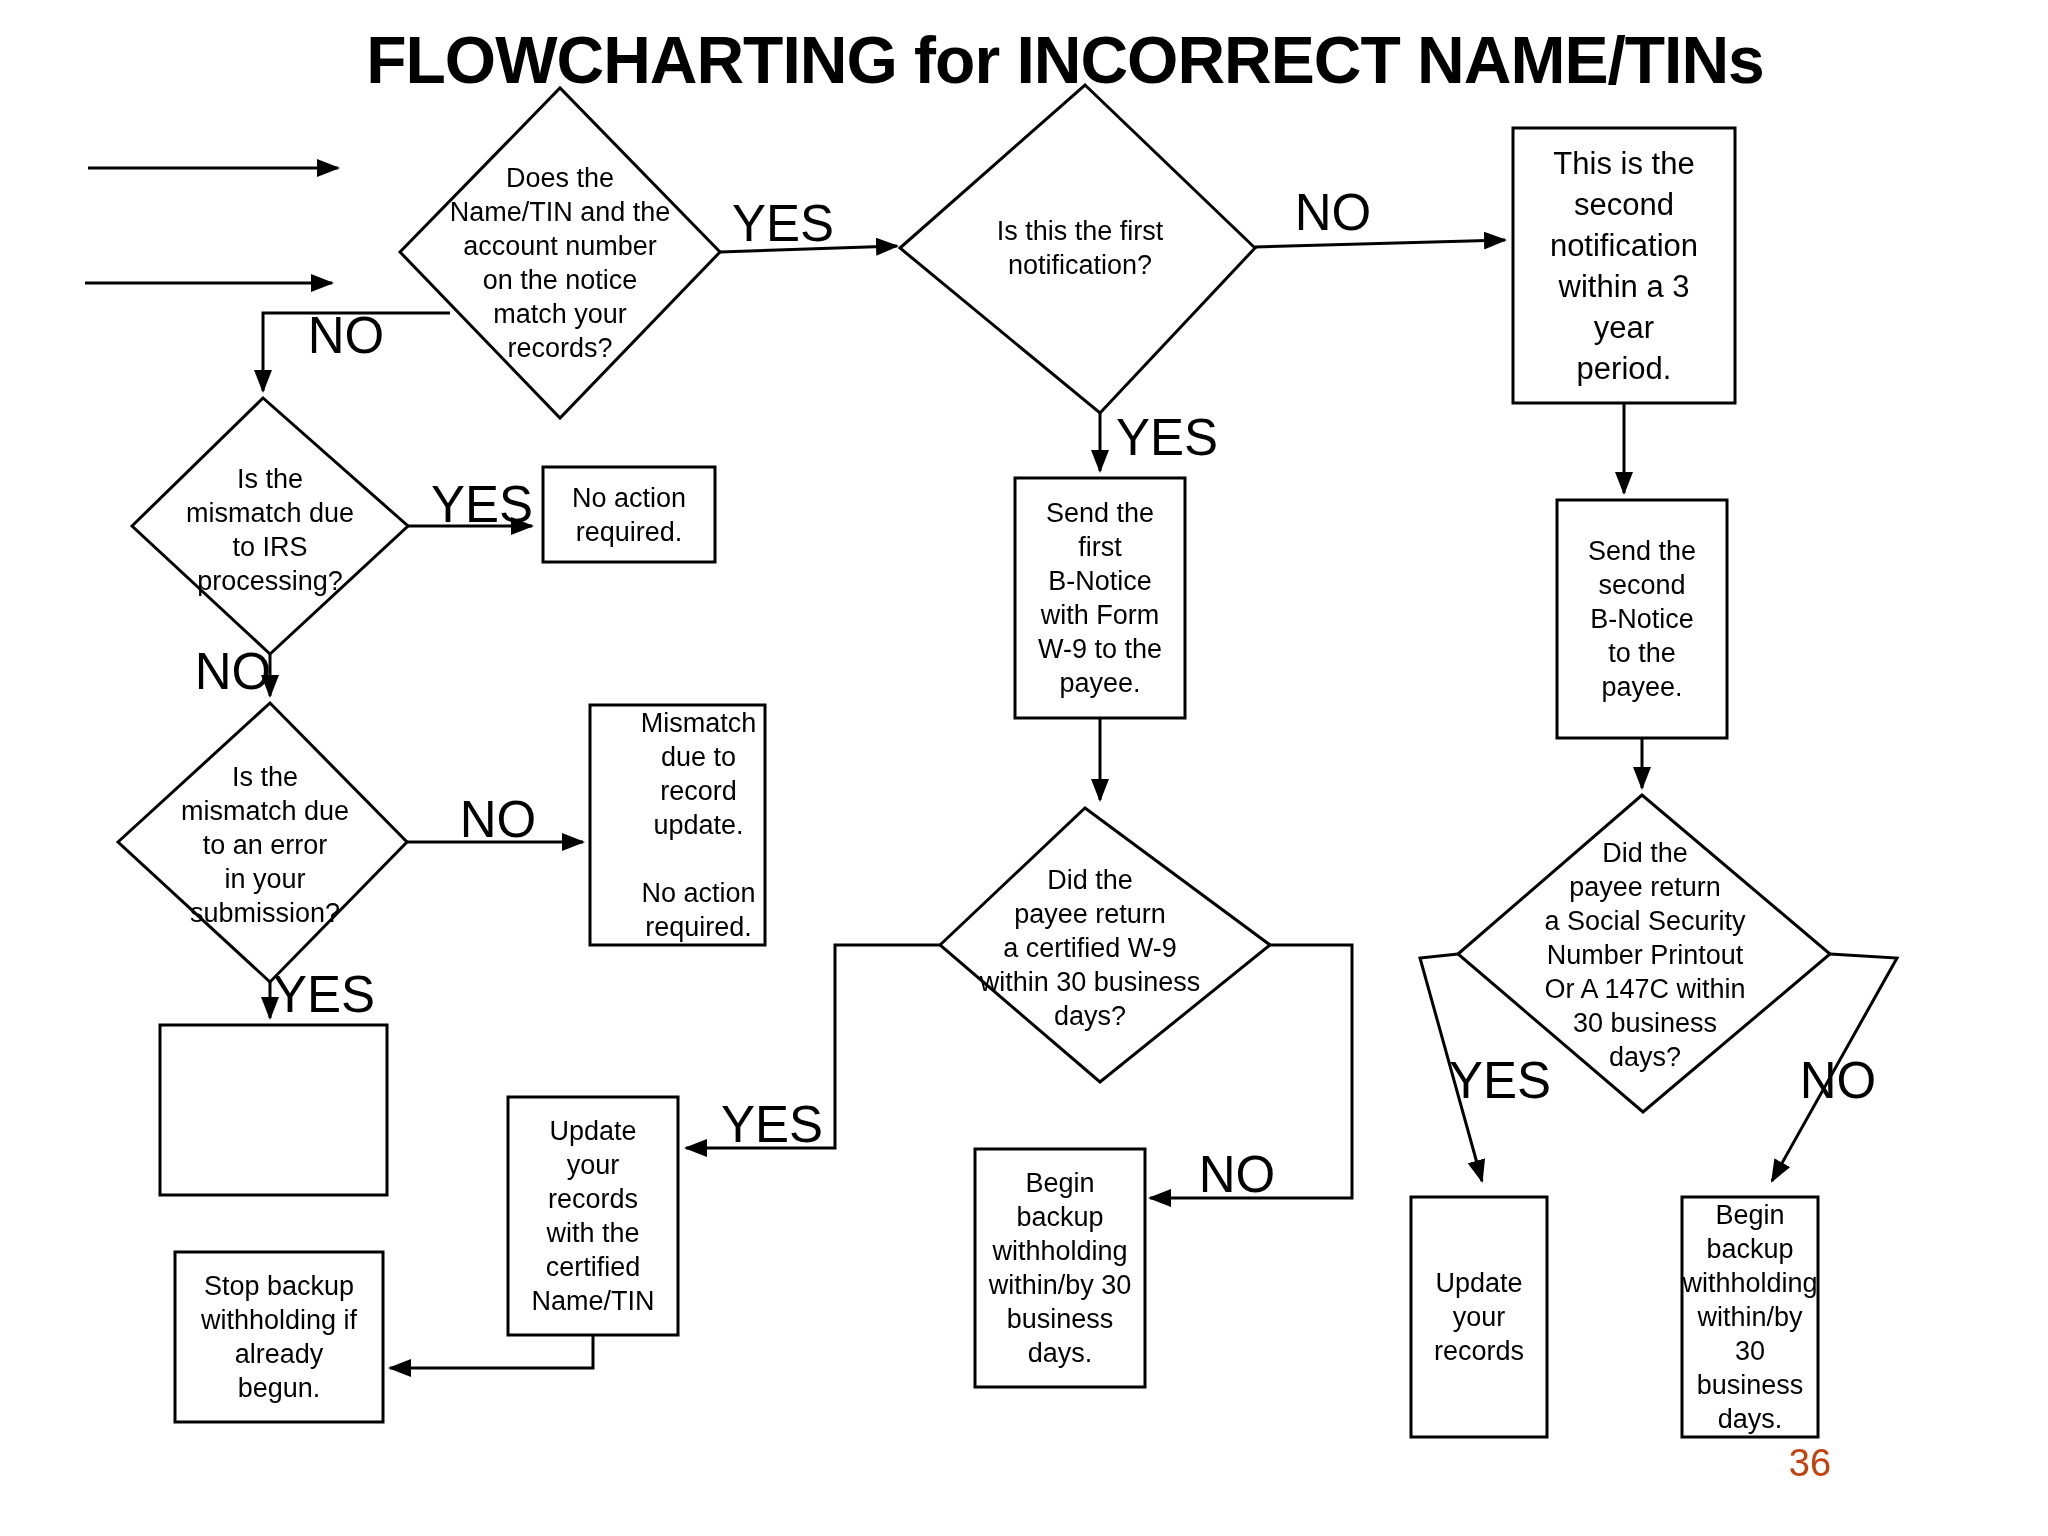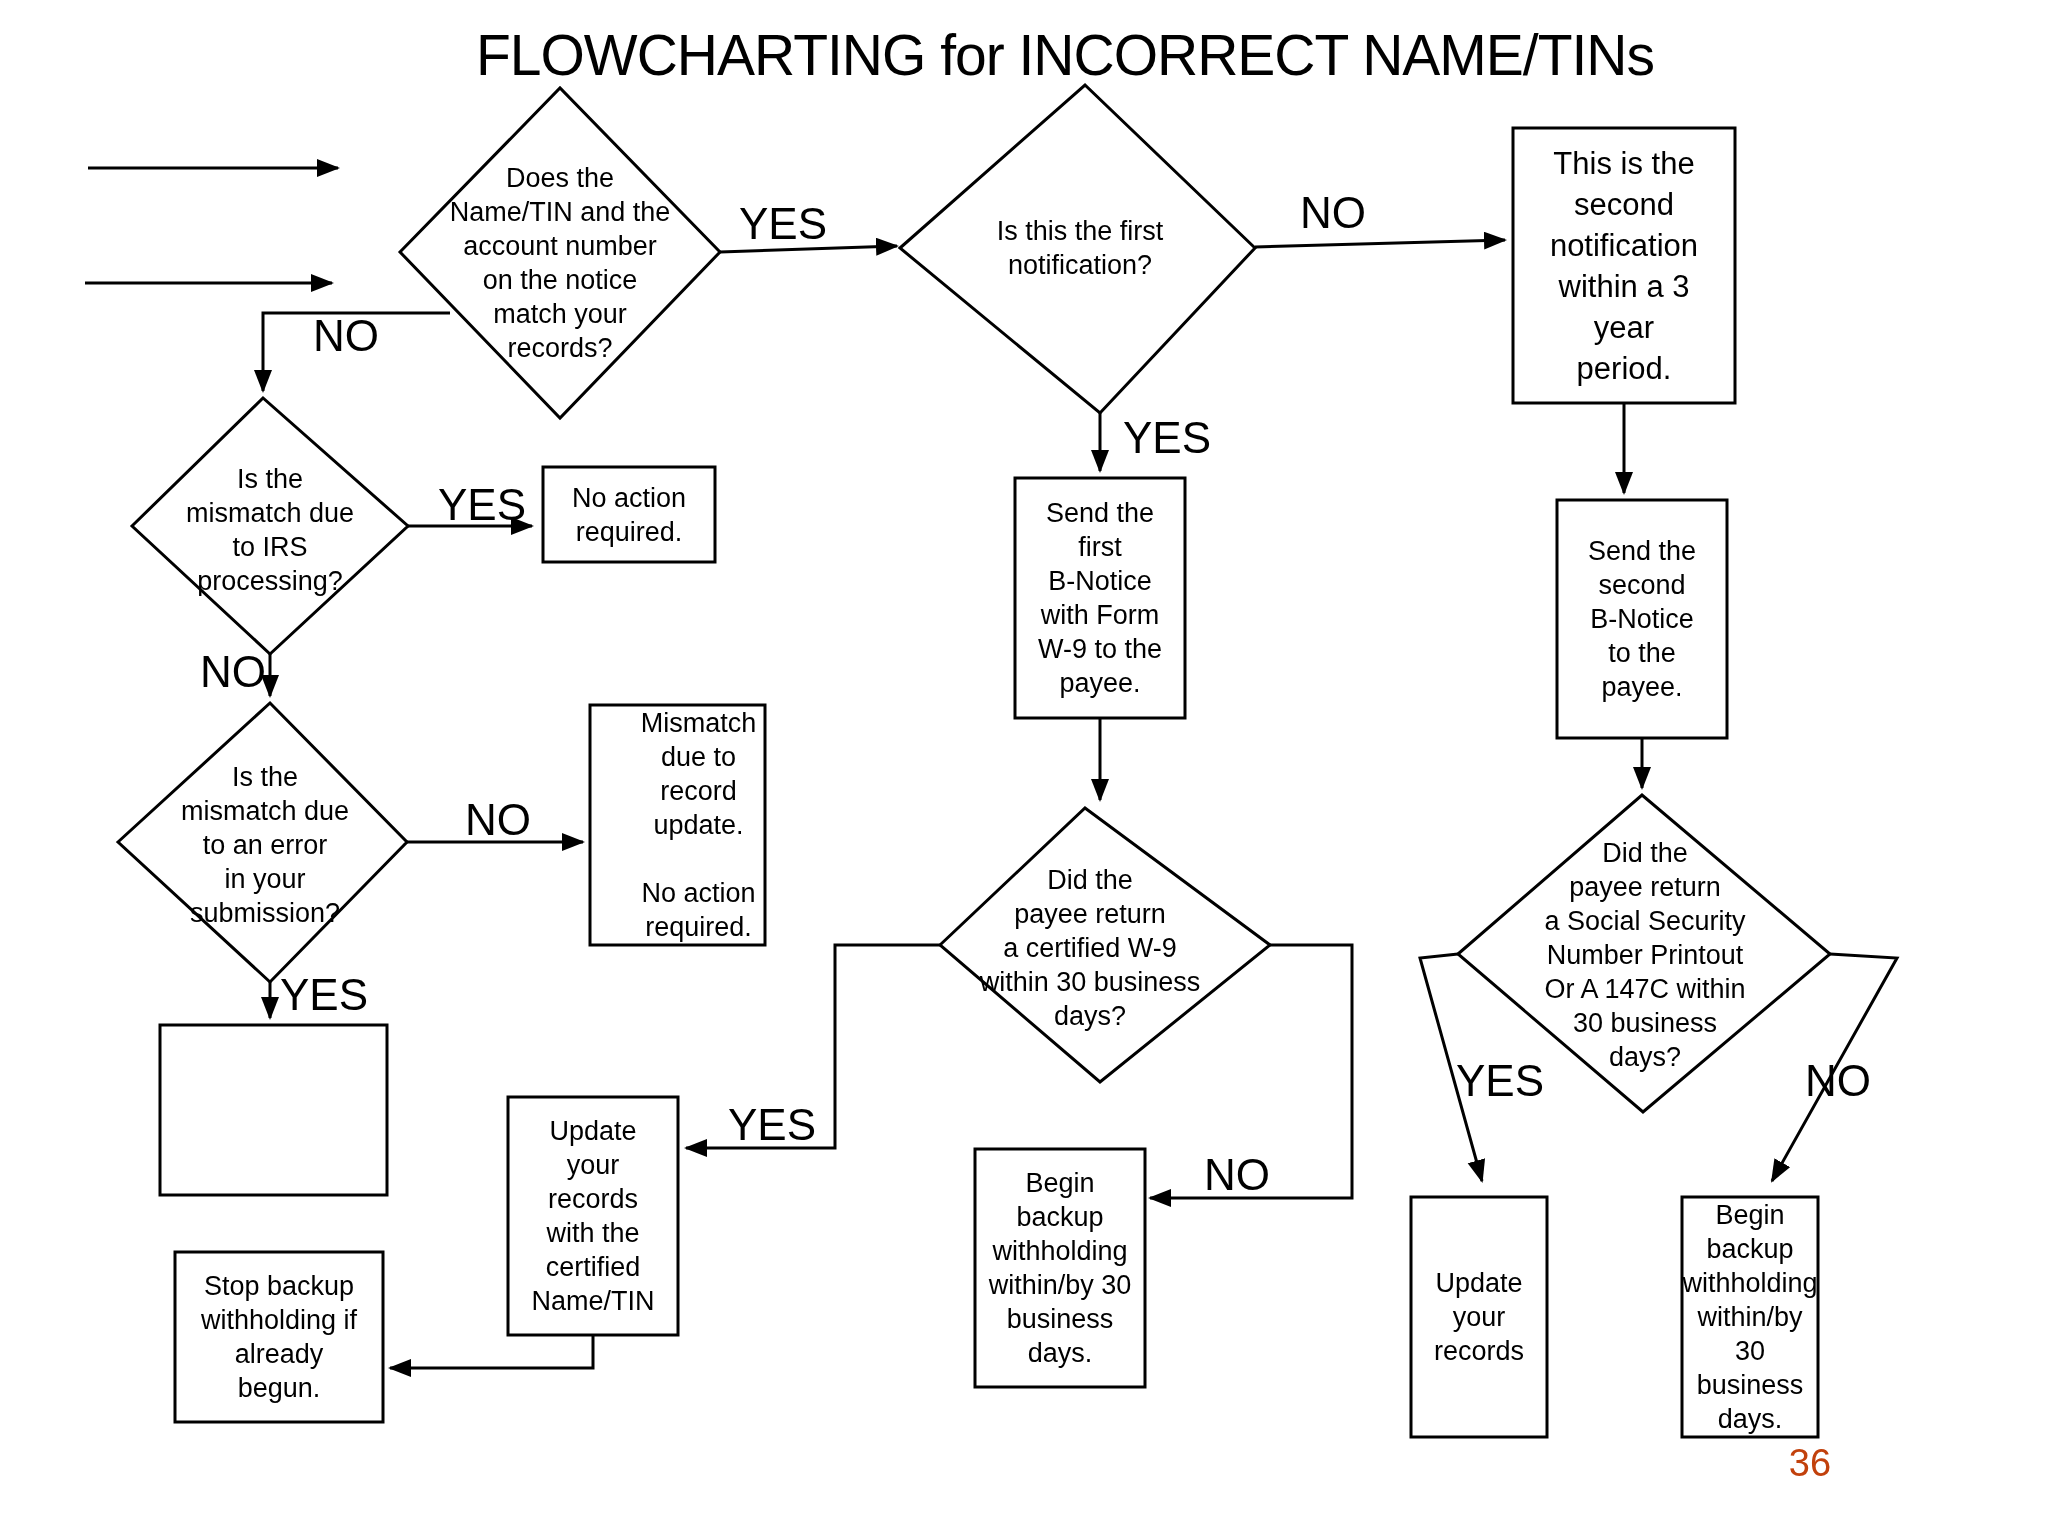--- a/index.html
+++ b/index.html
@@ -3,34 +3,34 @@
 <meta charset="utf-8">
 <style>
   html,body{margin:0;padding:0;background:#ffffff;}
   .canvas{
     position:relative; width:2048px; height:1536px; background:#ffffff;
     font-family:"Liberation Sans", sans-serif; color:#000; overflow:hidden;
   }
   .layer{position:absolute; left:0; top:0; width:2048px; height:1536px;}
   .title{
     position:absolute; left:340px; top:22px; width:1450px;
-    text-align:center; font-size:57px; font-weight:normal; letter-spacing:-1px;
+    text-align:center; font-size:66px; font-weight:bold; letter-spacing:-1px;
   }
   .start-label{
     position:absolute; left:95px; top:176px;
     font-size:40px; font-weight:bold; line-height:49px; white-space:pre-line;
   }
   .node{
     position:absolute; display:flex; align-items:center; justify-content:center;
     text-align:center; white-space:pre-line; font-size:27px; line-height:34px;
   }
   .node.big{font-size:31px; line-height:41px;}
   .edge-label{
     position:absolute; transform:translate(-50%,-50%);
-    font-size:44px; line-height:42px; white-space:nowrap;
+    font-size:51px; line-height:42px; white-space:nowrap;
   }
   .page-num{
     position:absolute; left:1770px; top:1442px; width:80px; text-align:center;
     font-size:38px; color:#c2410c;
   }
   svg{display:block;}
 </style>
 </head>
 <body>
 

